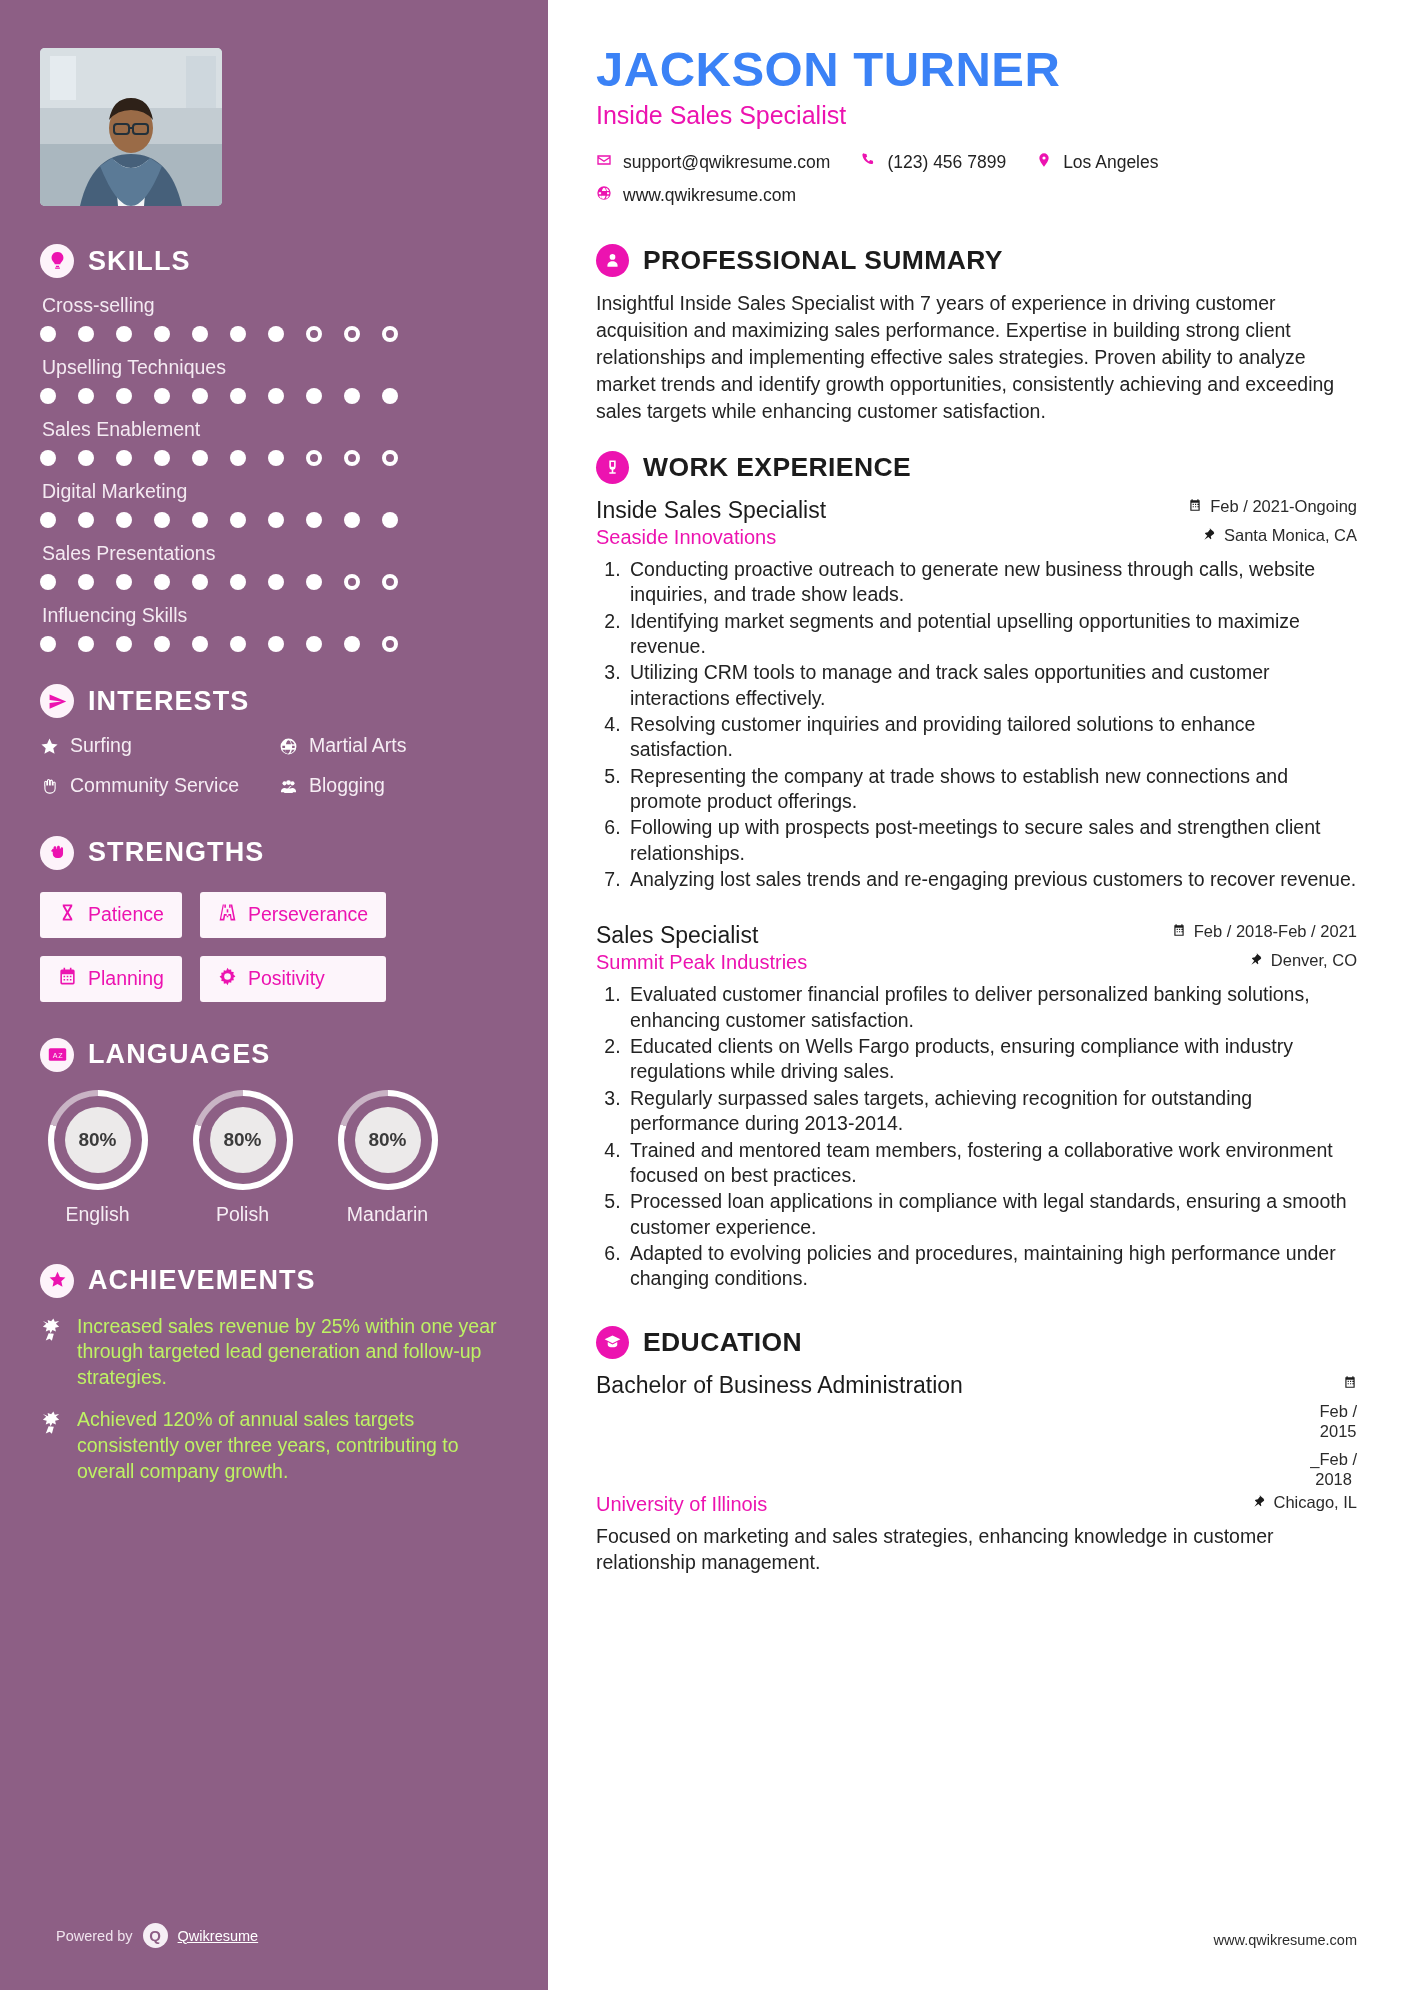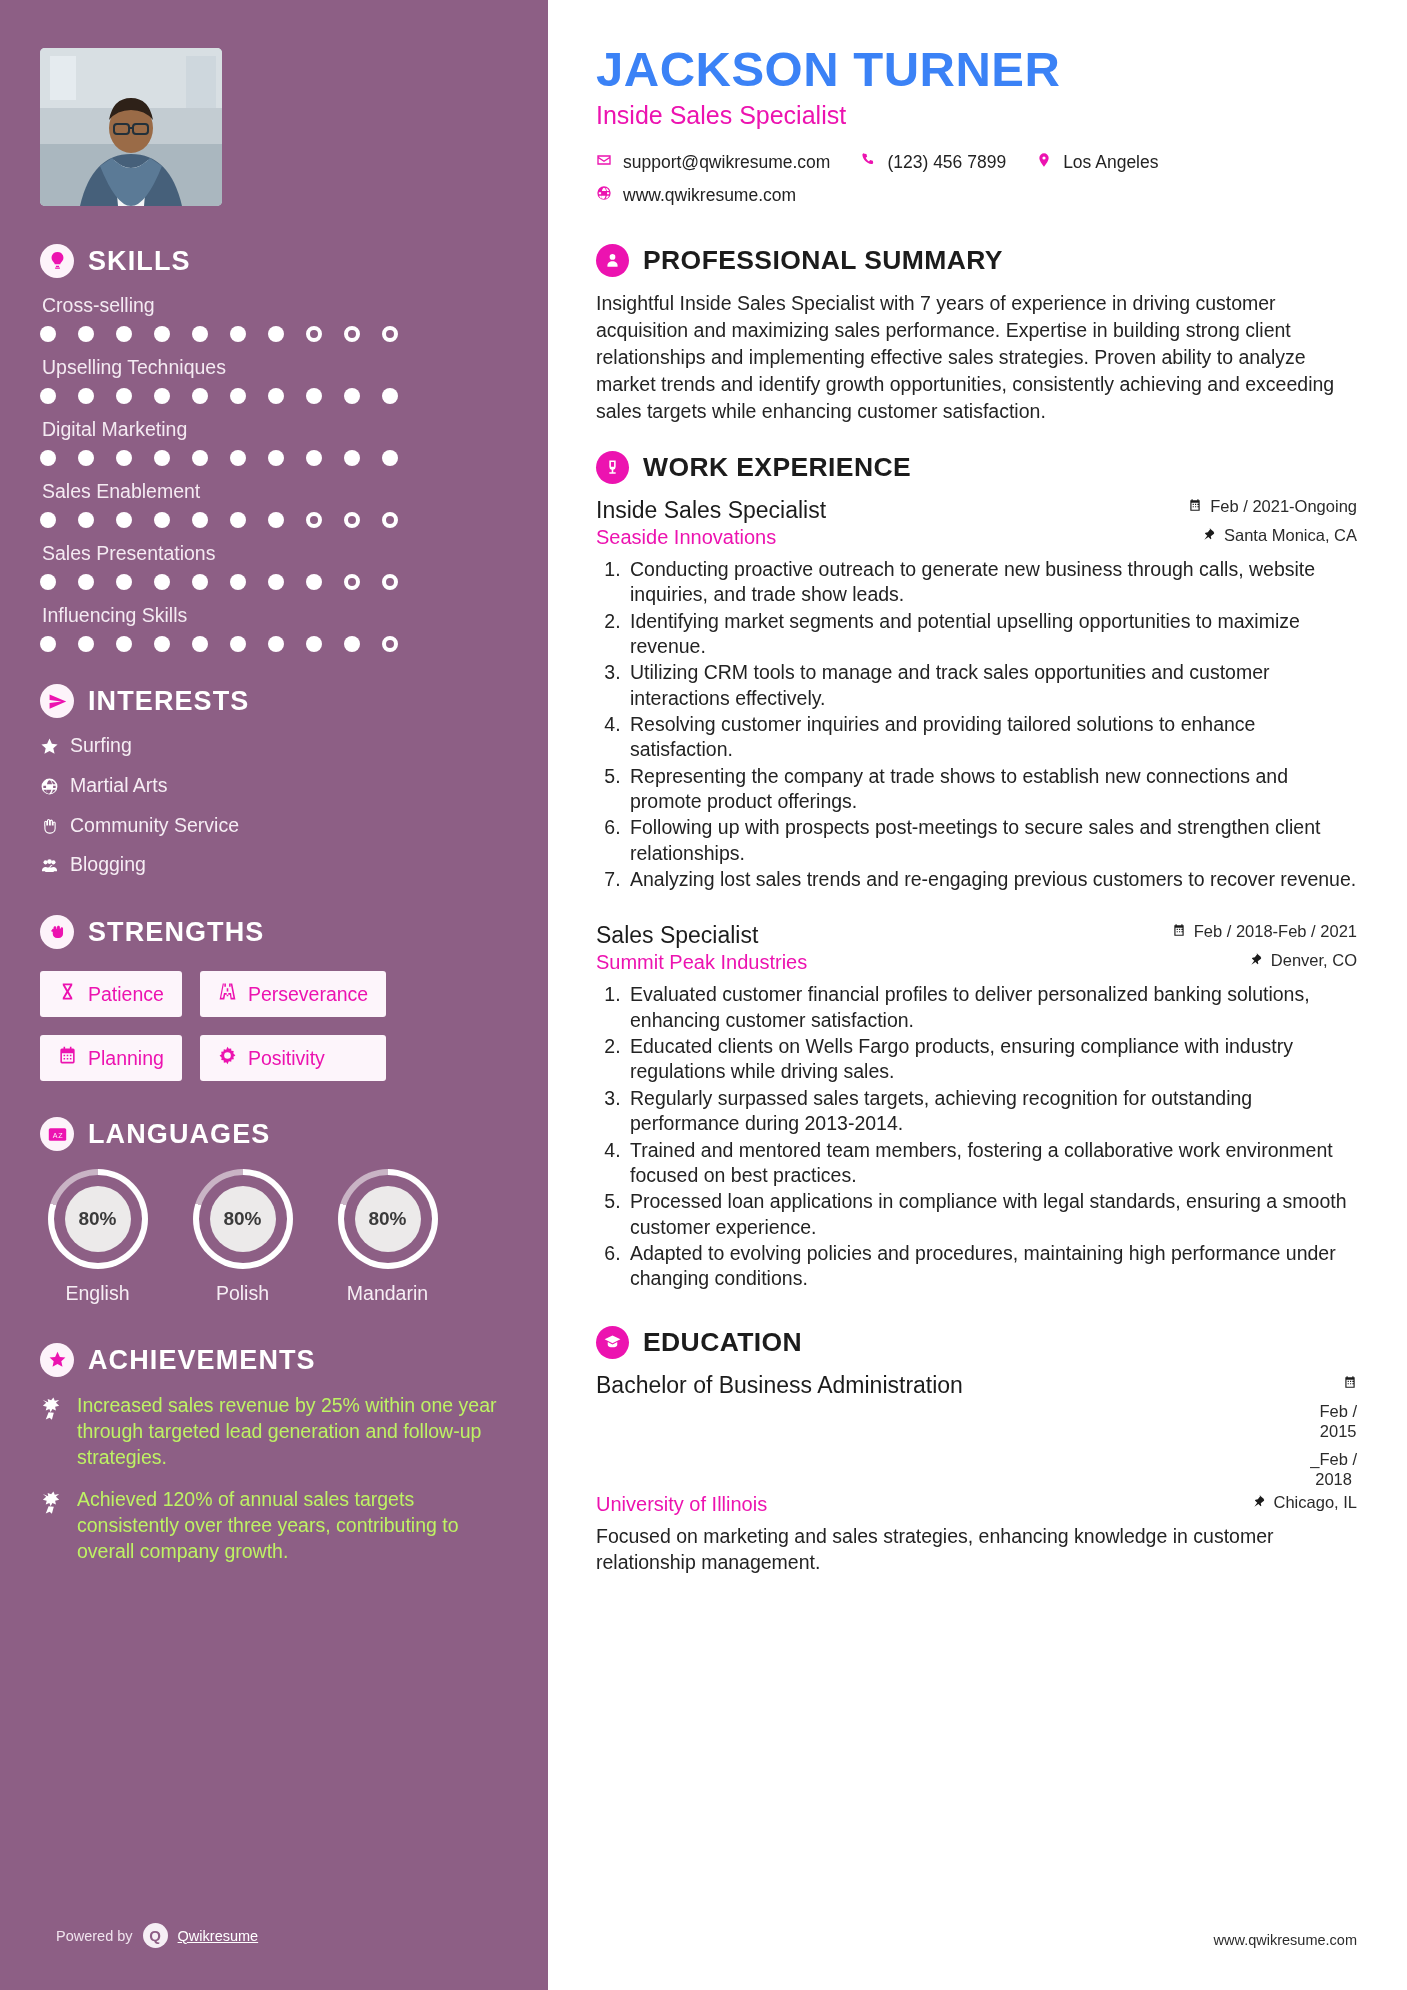--- a/index.html
+++ b/index.html
@@ -73,21 +73,21 @@
     background: #ffffff;
   }
   .dot.empty {
     background: transparent;
     border: 4px solid #ffffff;
   }
 
   
   .interests-grid {
     display: grid;
-    grid-template-columns: 1fr;
+    grid-template-columns: 1fr 1fr;
     row-gap: 12px;
     column-gap: 10px;
     margin-top: 14px;
   }
   .interest {
     display: flex;
     align-items: flex-start;
     gap: 11px;
     font-size: 19.5px;
     color: #f6edf4;
@@ -339,47 +339,47 @@
                 <span class="dot "></span>
                 <span class="dot "></span>
                 <span class="dot "></span>
                 <span class="dot "></span>
                 <span class="dot "></span>
                 <span class="dot "></span>
                 <span class="dot "></span>
               </div>
   </div>
             <div>
+    <div class="skill-name">Sales Enablement</div>
+    <div class="dots">
+                <span class="dot "></span>
+                <span class="dot "></span>
+                <span class="dot "></span>
+                <span class="dot "></span>
+                <span class="dot "></span>
+                <span class="dot "></span>
+                <span class="dot "></span>
+                <span class="dot empty"></span>
+                <span class="dot empty"></span>
+                <span class="dot empty"></span>
+              </div>
+  </div>
+            <div>
     <div class="skill-name">Digital Marketing</div>
     <div class="dots">
                 <span class="dot "></span>
                 <span class="dot "></span>
                 <span class="dot "></span>
                 <span class="dot "></span>
                 <span class="dot "></span>
                 <span class="dot "></span>
                 <span class="dot "></span>
                 <span class="dot "></span>
                 <span class="dot "></span>
                 <span class="dot "></span>
-              </div>
-  </div>
-            <div>
-    <div class="skill-name">Sales Enablement</div>
-    <div class="dots">
-                <span class="dot "></span>
-                <span class="dot "></span>
-                <span class="dot "></span>
-                <span class="dot "></span>
-                <span class="dot "></span>
-                <span class="dot "></span>
-                <span class="dot "></span>
-                <span class="dot empty"></span>
-                <span class="dot empty"></span>
-                <span class="dot empty"></span>
               </div>
   </div>
             <div>
     <div class="skill-name">Sales Presentations</div>
     <div class="dots">
                 <span class="dot "></span>
                 <span class="dot "></span>
                 <span class="dot "></span>
                 <span class="dot "></span>
                 <span class="dot "></span>

